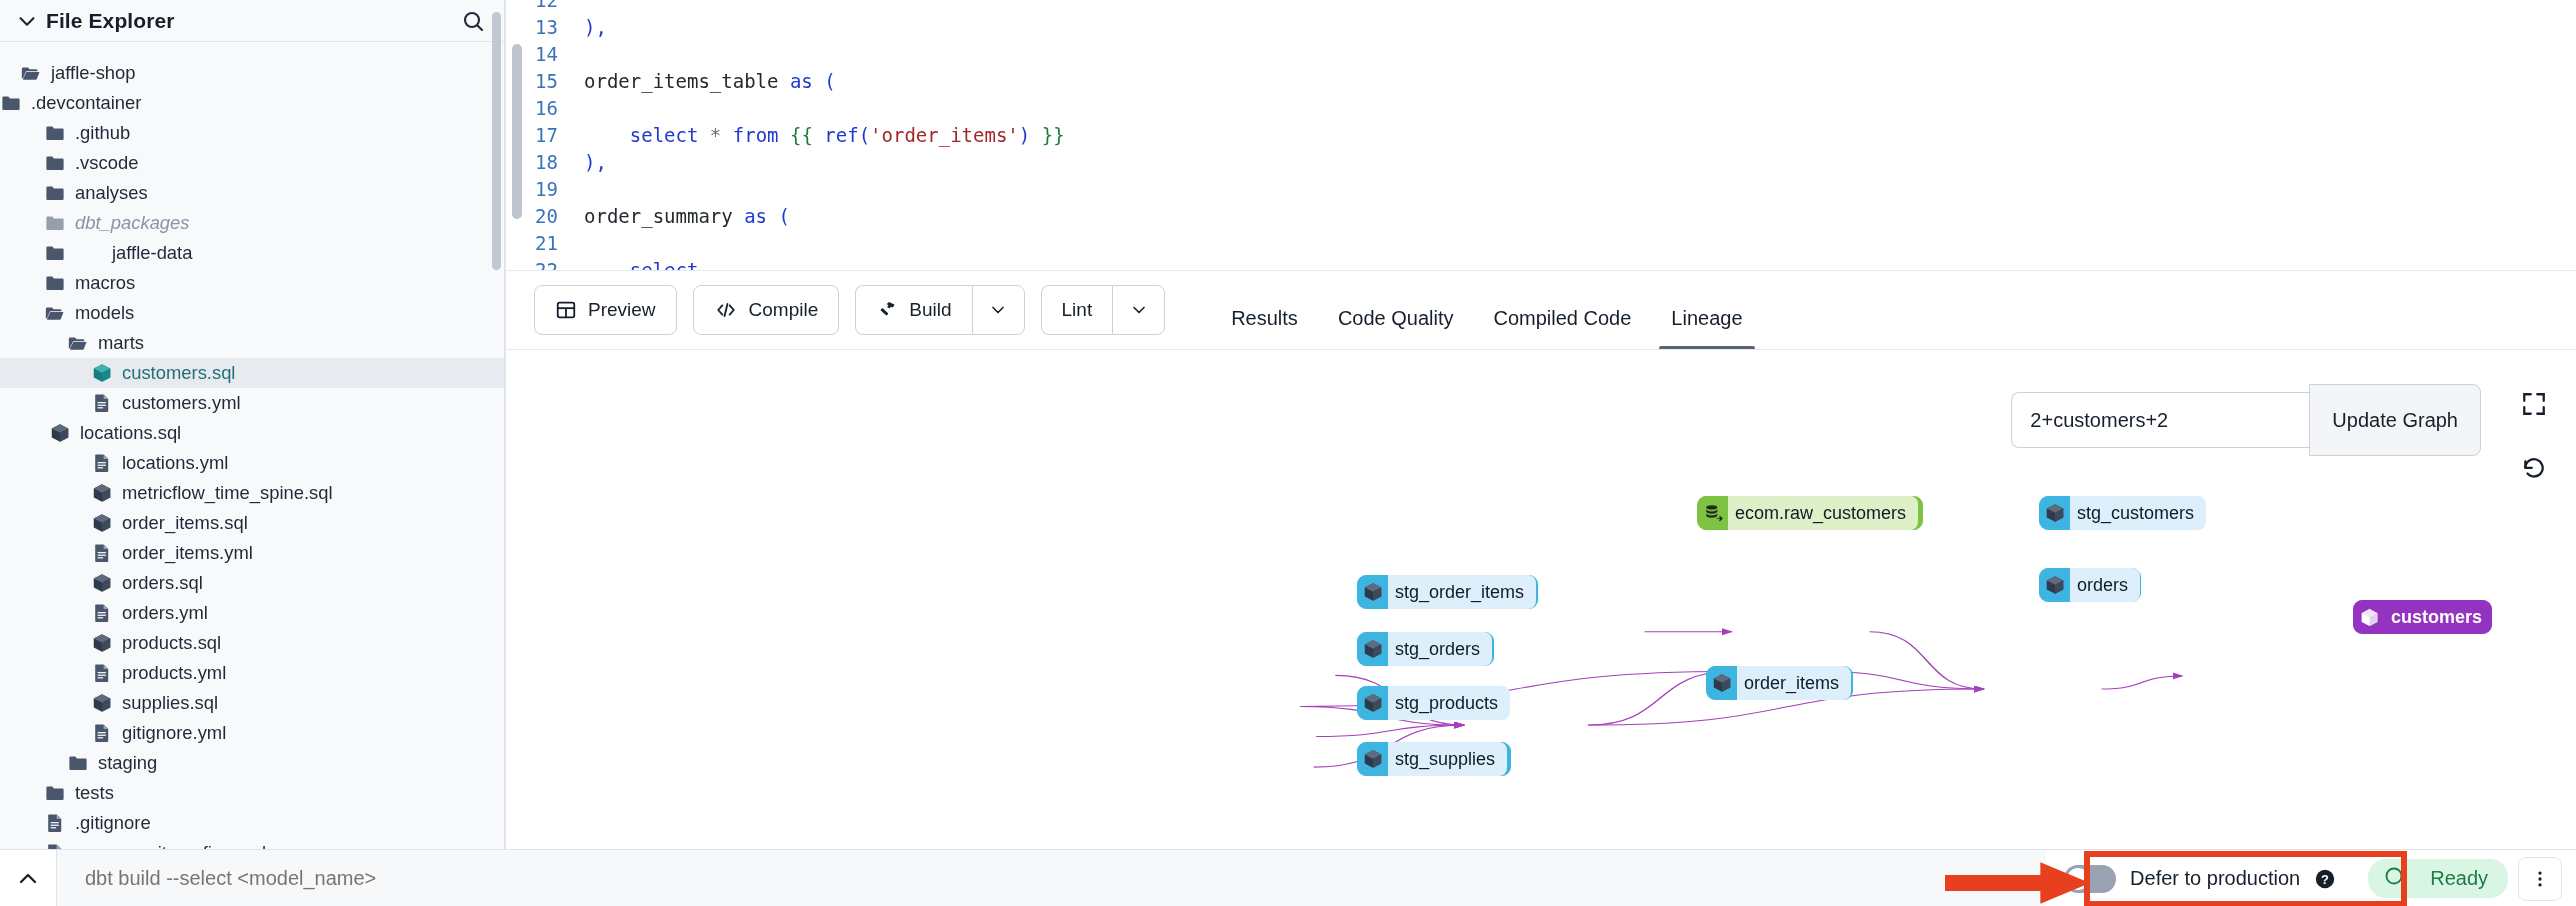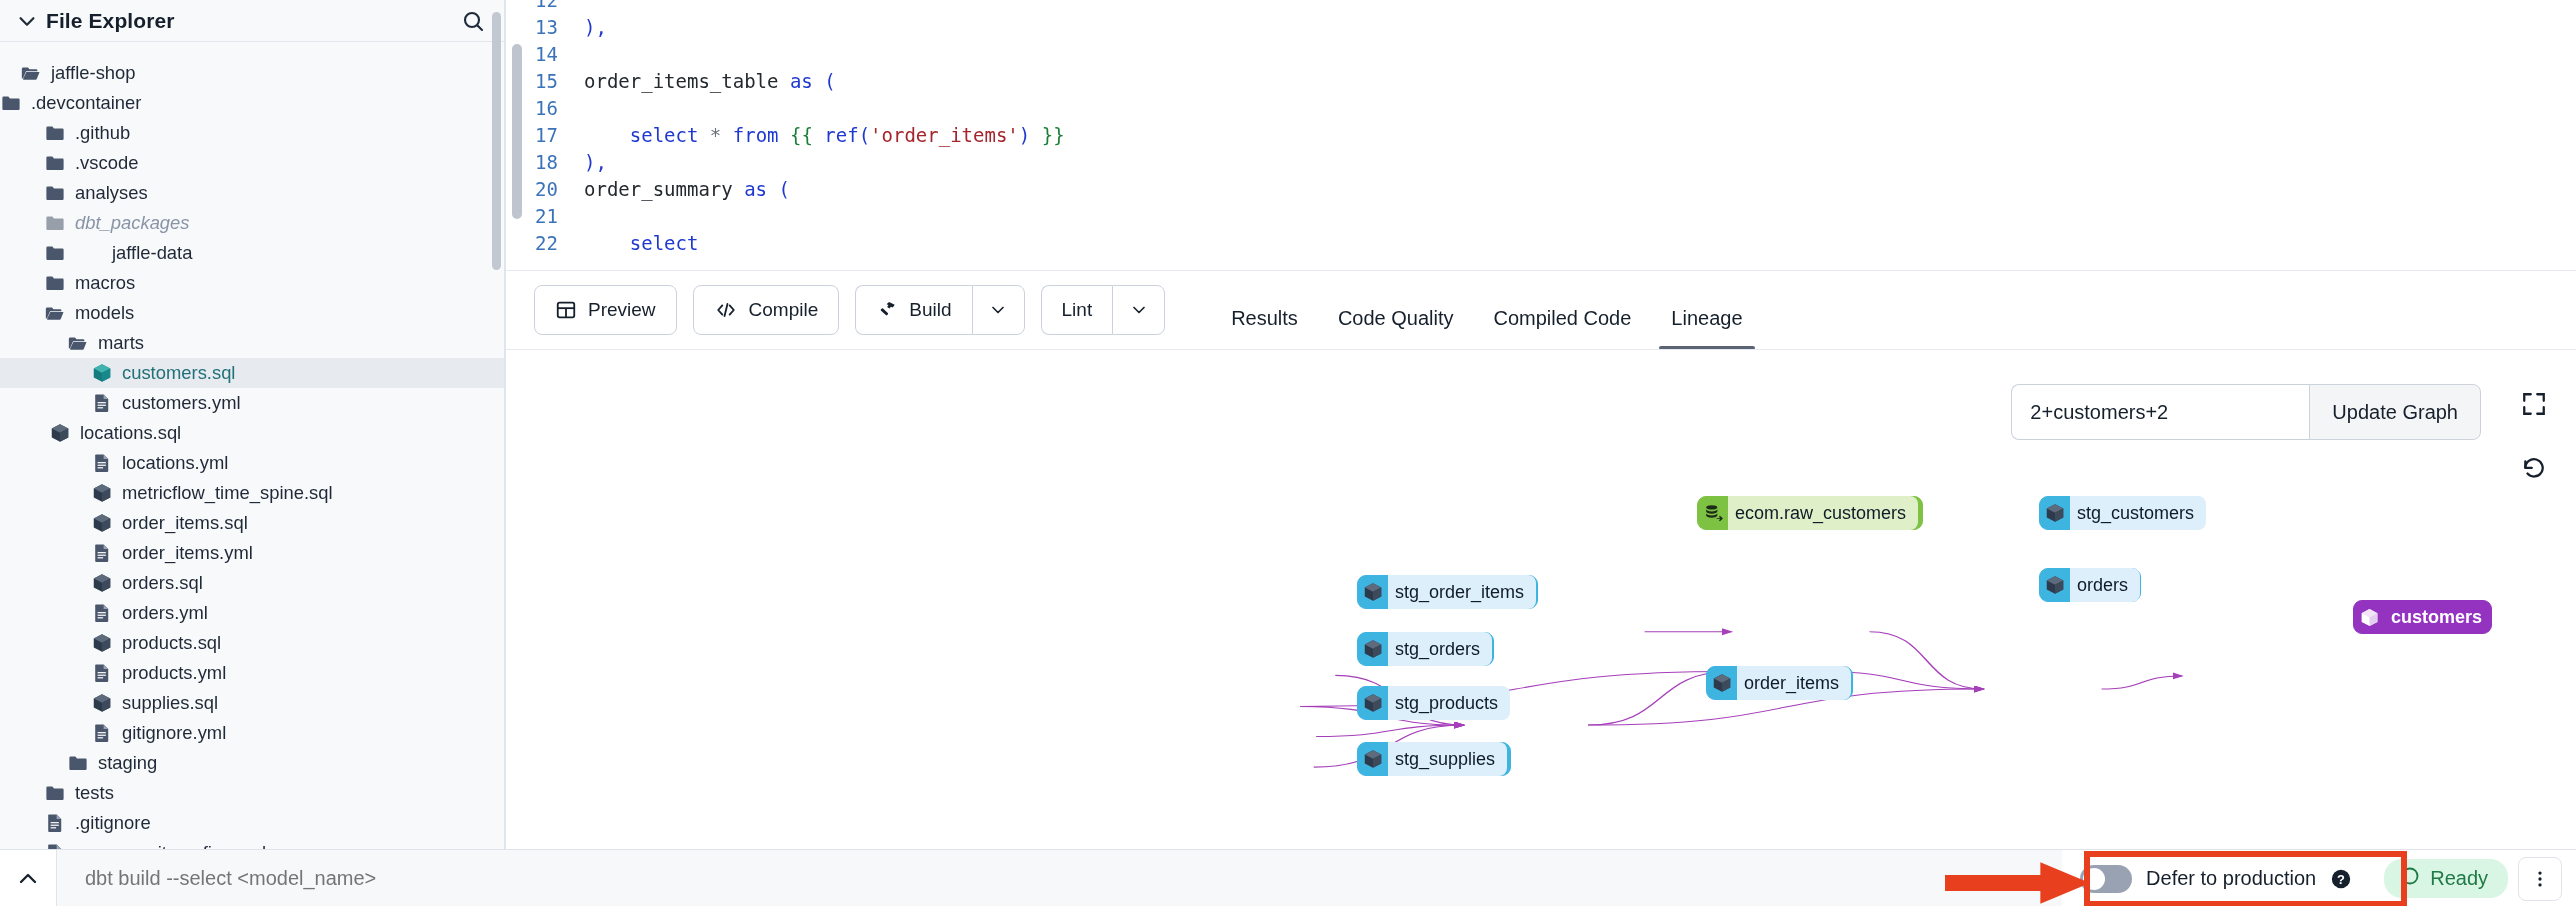--- a/index.html
+++ b/index.html
@@ -150,21 +150,21 @@
     display: flex; align-items: center; z-index: 5;
   }
   .graph-input {
     width: 298px; height: 56px;
     border: 1px solid #ccd2dc; border-right: none;
     border-radius: 8px 0 0 8px; background: #fff;
     font-size: 20px; color: #16202c; padding: 0 18px;
     font-family: "Liberation Sans", sans-serif; outline: none;
   }
   .graph-update {
-    height: 56px; border: 1px solid #ccd2dc; border-radius: 0 8px 8px 0;
+    height: 72px; border: 1px solid #ccd2dc; border-radius: 0 8px 8px 0;
     background: #f4f5f7; font-size: 20px; color: #16202c;
     padding: 0 22px; cursor: pointer;
     font-family: "Liberation Sans", sans-serif;
   }
   .graph-tools {
     position: absolute; top: 34px; right: 22px;
     display: flex; flex-direction: column; align-items: center; gap: 26px; z-index: 5;
   }
   .tool-btn { width: 40px; height: 40px; display: flex; align-items: center;
               justify-content: center; cursor: pointer; color: #16202c; }
@@ -209,21 +209,21 @@
     width: 52px; height: 28px; border-radius: 14px;
     background: #98a2b3; position: relative; cursor: pointer; flex: 0 0 52px;
   }
   .toggle .knob {
     position:absolute; top:3px; left:3px; width:22px; height:22px;
     border-radius: 50%; background: #ffffff;
   }
   .defer-label { font-size: 20px; color: #16202c; }
   .help-ic { width:22px; height:22px; display:flex; }
   .ready-pill {
-    display:flex; align-items:center; gap:10px;
+    display:flex; align-items:center; gap:26px;
     background:#d9f5e3; border-radius: 18px;
     padding: 7px 20px 7px 16px; font-size: 20px; color:#1e7a47;
     margin-right: 10px;
   }
   .kebab { width: 44px; height: 44px; display:flex; align-items:center; justify-content:center;
            border:1px solid #e0e4ea; border-radius:8px; cursor:pointer; }
 
   
   .anno-arrow { position: absolute; z-index: 20; pointer-events: none; }
   .anno-box {
@@ -544,20 +544,21 @@
 
       <div class="editor">
         <div id="code" style="margin-top: -14px;">
             <div class="code-line"><span class="ln">12</span><span></span></div>
             <div class="code-line"><span class="ln">13</span><span><span class="tok-kw">),</span></span></div>
             <div class="code-line"><span class="ln">14</span><span></span></div>
             <div class="code-line"><span class="ln">15</span><span><span class="tok-plain">order_items_table </span><span class="tok-kw">as</span><span class="tok-kw"> (</span></span></div>
             <div class="code-line"><span class="ln">16</span><span></span></div>
             <div class="code-line"><span class="ln">17</span><span><span class="tok-plain">    </span><span class="tok-kw">select</span><span class="tok-plain"> </span><span class="tok-op">*</span><span class="tok-plain"> </span><span class="tok-kw">from</span><span class="tok-plain"> </span><span class="tok-jinja">{{</span><span class="tok-kw"> ref(</span><span class="tok-str">'order_items'</span><span class="tok-kw">)</span><span class="tok-jinja"> }}</span></span></div>
             <div class="code-line"><span class="ln">18</span><span><span class="tok-kw">),</span></span></div>
+            <div class="code-line"><span class="ln">19</span><span></span></div>
             <div class="code-line"><span class="ln">20</span><span><span class="tok-plain">order_summary </span><span class="tok-kw">as</span><span class="tok-kw"> (</span></span></div>
             <div class="code-line"><span class="ln">21</span><span></span></div>
             <div class="code-line"><span class="ln">22</span><span><span class="tok-plain">    </span><span class="tok-kw">select</span></span></div>
           </div>
         <div class="editor-scrollbar"></div>
       </div>
 
       <div class="toolbar">
         <div class="btn">
           <span class="bic">

